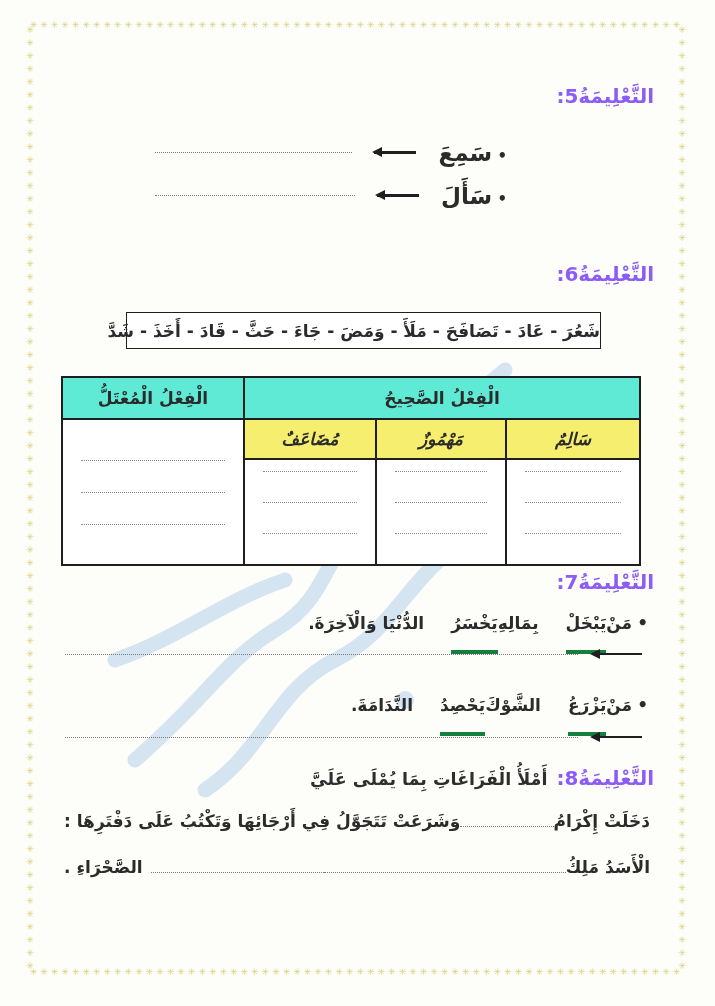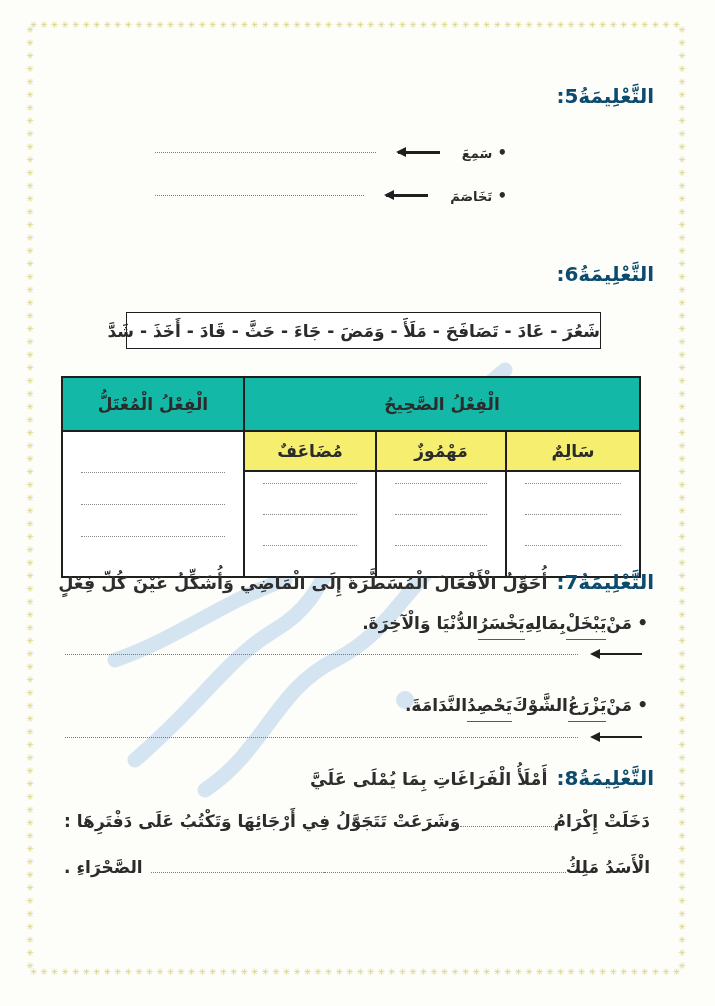--- a/index.html
+++ b/index.html
@@ -13,60 +13,60 @@
   .stars { position:absolute; color:#d6d078; font-size:9px; letter-spacing:3px;
            overflow:hidden; white-space:nowrap; line-height:10px; }
   .stars-top    { top:20px;  left:28px; right:30px; height:11px; text-align:center; }
   .stars-bottom { bottom:28px; left:28px; right:30px; height:11px; text-align:center; }
   .stars-left   { top:24px; bottom:32px; left:24px; width:11px; writing-mode:vertical-rl; }
   .stars-right  { top:24px; bottom:32px; right:28px; width:11px; writing-mode:vertical-rl; }
 
   .content { position:absolute; left:62px; top:0; width:588px; height:100%; }
 
   .sec-head { position:absolute; right:-4px; display:flex; gap:9px; align-items:baseline; direction:rtl; }
-  .sec-label { color:#0c4a6e; font-weight:bold; font-size:20px; white-space:nowrap; }
+  .sec-label { color:#8b5cf6; font-weight:bold; font-size:20px; white-space:nowrap; }
   .sec-task  { font-weight:bold; font-size:17.5px; color:#2e2e2e; white-space:nowrap; }
 
   .dots { border-bottom:1.6px dotted #7a7a7a; height:0.85em; }
 
   
   .arrow { position:relative; width:42px; height:2.2px; background:#1f1f1f; flex:none; }
   .arrow::before { content:""; position:absolute; left:-2px; top:-4.4px;
     border-right:10px solid #1f1f1f; border-top:5.5px solid transparent; border-bottom:5.5px solid transparent; }
   .arrow.long { width:50px; }
 
   
   .ex5-list { position:absolute; top:131px; left:93px; right:143px; }
   .ex5-item { height:43px; display:flex; direction:rtl; align-items:center; }
-  .ex5-verb { font-weight:bold; font-size:13px; white-space:nowrap; }
+  .ex5-verb { font-weight:bold; font-size:23px; white-space:nowrap; }
   .ex5-verb::before { content:"• "; font-size:15px; }
   .ex5-item .arrow { margin:0 22px; }
   .ex5-item .dots { flex:1; height:0; }
 
   
   .verbs-box { position:absolute; top:312px; right:49px; left:64px; height:37px;
     border:1.7px solid #1f1f1f; background:#fff; display:flex; align-items:center;
     justify-content:flex-start; font-weight:bold; font-size:17px; white-space:nowrap; }
 
   
   table.cls { position:absolute; top:376px; right:9px; width:578px;
     border-collapse:collapse; table-layout:fixed; text-align:center; }
   table.cls td { border:2px solid #1f1f1f; font-weight:bold; font-size:17px; }
-  td.bluehead { background:#14b8a6; height:54px; }
-  td.yellowhead { background:#f6ee6f; height:40px; }
+  td.bluehead { background:#5eead4; height:42px; }
+  td.yellowhead { background:#f6ee6f; height:40px;font-style:italic; }
   td.bodycell { height:96px; background:#fff; vertical-align:top; padding-top:11px; }
   td.weakcell { background:#fff; vertical-align:top; padding-top:40px; }
   .cell-dots { width:72%; margin:0 auto 30px auto; border-bottom:1.6px dotted #8a8a8a; height:1px; }
   .weakcell .cell-dots { width:80%; margin-bottom:31px; }
 
   
   .sentence { position:absolute; right:2px; display:flex; direction:rtl; align-items:baseline;
     font-weight:bold; font-size:17px; white-space:nowrap; }
   .sentence::before { content:"• "; margin-left:5px; }
-  .sentence .u { border-bottom:1px solid #15803d; padding-bottom:6px; }
+  .sentence .u { border-bottom:4px solid #15803d; padding-bottom:17px;margin-left:27px; }
   .answer-row { position:absolute; left:3px; right:8px; display:flex; direction:rtl; align-items:center; gap:14px; }
   .answer-row .dots { flex:1; height:0; }
 
   
   .ex8-line { position:absolute; left:2px; right:0; display:flex; direction:rtl;
     align-items:baseline; font-weight:bold; font-size:17px; }
   .ex8-line .txt { white-space:nowrap; }
   .ex8-line .blank { border-bottom:1.6px dotted #7a7a7a; height:0.85em; }
 
   
@@ -102,21 +102,21 @@
       <span class="sec-label">التَّعْلِيمَةُ5:</span>
     </div>
 
     <div class="ex5-list">
       <div class="ex5-item">
         <span class="ex5-verb">سَمِعَ</span>
         <span class="arrow"></span>
         <span class="dots"></span>
       </div>
       <div class="ex5-item">
-        <span class="ex5-verb">تَخَاصَمَ</span>
+        <span class="ex5-verb">سَأَلَ</span>
         <span class="arrow"></span>
         <span class="dots"></span>
       </div>
     </div>
 
     <div class="sec-head" style="top:262px;">
       <span class="sec-label">التَّعْلِيمَةُ6:</span>
     </div>
 
     <div class="verbs-box">
@@ -160,21 +160,20 @@
           <div class="cell-dots"></div>
               <div class="cell-dots"></div>
               <div class="cell-dots"></div>
         </td>
       </tr>
     </tbody>
       </table>
 
     <div class="sec-head" style="top:570px;">
       <span class="sec-label">التَّعْلِيمَةُ7:</span>
-      <span class="sec-task">أُحَوِّلُ الْأَفْعَالَ الْمُسَطَّرَةَ إِلَى الْمَاضِي وَأُشَكِّلُ عَيْنَ كُلِّ فِعْلٍ</span>
     </div>
 
     <div class="sentence" style="top:613px;">
       <span>مَنْ </span>
       <span class="u">يَبْخَلْ</span>
       <span> بِمَالِهِ </span>
       <span class="u">يَخْسَرُ</span>
       <span> الدُّنْيَا وَالْآخِرَةَ.</span>
     </div>
     <div class="answer-row" style="top:653px;">

